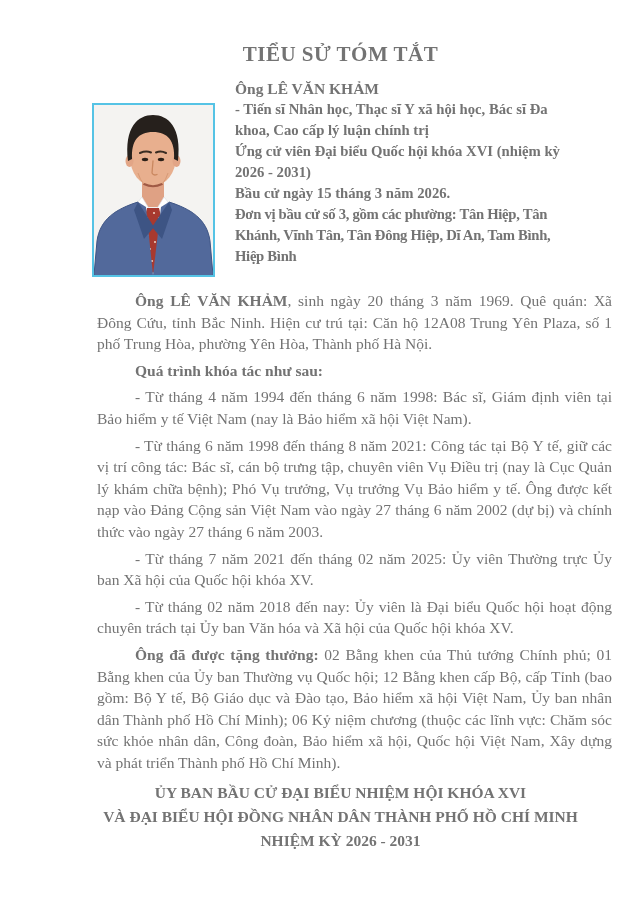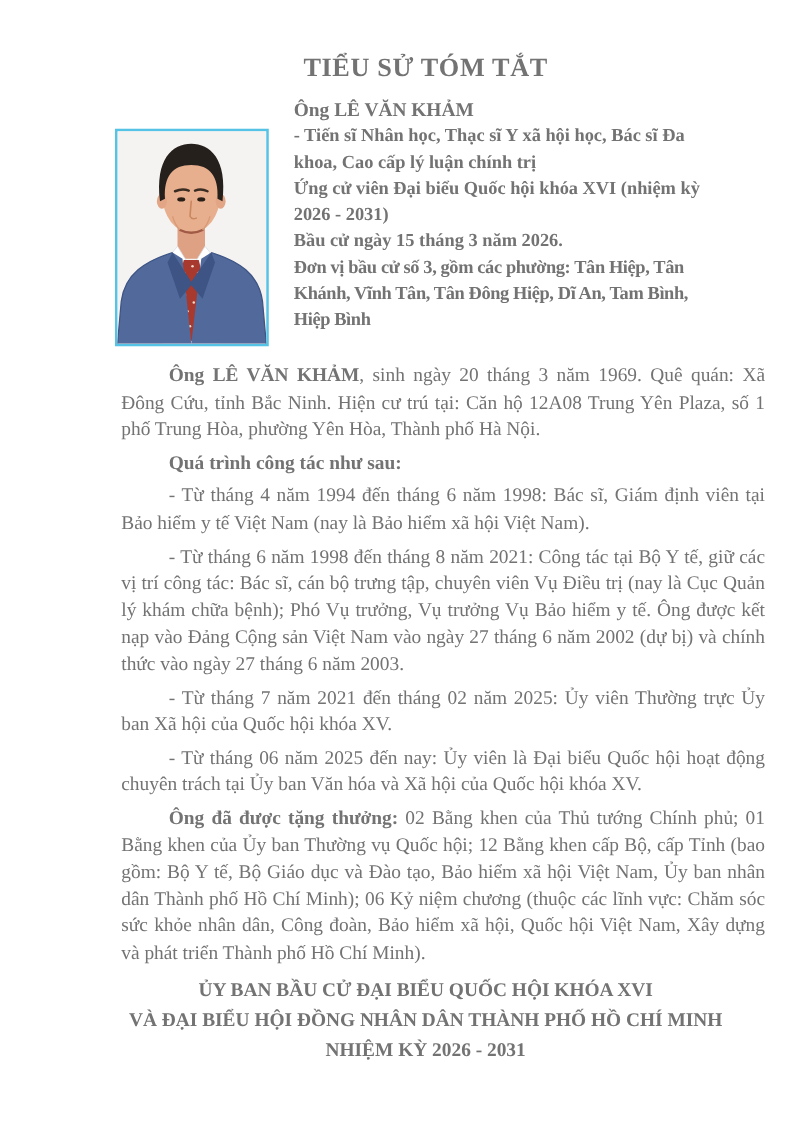--- a/index.html
+++ b/index.html
@@ -116,27 +116,27 @@
   <div class="profile-block">
     <p class="profile-item profile-name">Ông LÊ VĂN KHẢM</p>
     <p class="profile-item">- Tiến sĩ Nhân học, Thạc sĩ Y xã hội học, Bác sĩ Đa khoa, Cao cấp lý luận chính trị</p>
     <p class="profile-item">Ứng cử viên Đại biểu Quốc hội khóa XVI (nhiệm kỳ 2026 - 2031)</p>
     <p class="profile-item">Bầu cử ngày 15 tháng 3 năm 2026.</p>
     <p class="profile-item condensed">Đơn vị bầu cử số 3, gồm các phường: Tân Hiệp, Tân Khánh, Vĩnh Tân, Tân Đông Hiệp, Dĩ An, Tam Bình, Hiệp Bình</p>
   </div>
 
   <div class="body-block">
     <p class="first"><span class="lead-bold">Ông LÊ VĂN KHẢM</span><span>, sinh ngày 20 tháng 3 năm 1969. Quê quán: Xã Đông Cứu, tỉnh Bắc Ninh. Hiện cư trú tại: Căn hộ 12A08 Trung Yên Plaza, số 1 phố Trung Hòa, phường Yên Hòa, Thành phố Hà Nội.</span></p>
-    <p class="career-heading">Quá trình công tác như sau:</p>
+    <p class="career-heading">Quá trình khóa tác như sau:</p>
     <p>- Từ tháng 4 năm 1994 đến tháng 6 năm 1998: Bác sĩ, Giám định viên tại Bảo hiểm y tế Việt Nam (nay là Bảo hiểm xã hội Việt Nam).</p>
     <p>- Từ tháng 6 năm 1998 đến tháng 8 năm 2021: Công tác tại Bộ Y tế, giữ các vị trí công tác: Bác sĩ, cán bộ trưng tập, chuyên viên Vụ Điều trị (nay là Cục Quản lý khám chữa bệnh); Phó Vụ trưởng, Vụ trưởng Vụ Bảo hiểm y tế. Ông được kết nạp vào Đảng Cộng sản Việt Nam vào ngày 27 tháng 6 năm 2002 (dự bị) và chính thức vào ngày 27 tháng 6 năm 2003.</p>
     <p>- Từ tháng 7 năm 2021 đến tháng 02 năm 2025: Ủy viên Thường trực Ủy ban Xã hội của Quốc hội khóa XV.</p>
-    <p>- Từ tháng 06 năm 2025 đến nay: Ủy viên là Đại biểu Quốc hội hoạt động chuyên trách tại Ủy ban Văn hóa và Xã hội của Quốc hội khóa XV.</p>
+    <p>- Từ tháng 02 năm 2018 đến nay: Ủy viên là Đại biểu Quốc hội hoạt động chuyên trách tại Ủy ban Văn hóa và Xã hội của Quốc hội khóa XV.</p>
     <p><span class="lead-bold">Ông đã được tặng thưởng:</span><span> 02 Bằng khen của Thủ tướng Chính phủ; 01 Bằng khen của Ủy ban Thường vụ Quốc hội; 12 Bằng khen cấp Bộ, cấp Tỉnh (bao gồm: Bộ Y tế, Bộ Giáo dục và Đào tạo, Bảo hiểm xã hội Việt Nam, Ủy ban nhân dân Thành phố Hồ Chí Minh); 06 Kỷ niệm chương (thuộc các lĩnh vực: Chăm sóc sức khỏe nhân dân, Công đoàn, Bảo hiểm xã hội, Quốc hội Việt Nam, Xây dựng và phát triển Thành phố Hồ Chí Minh).</span></p>
   </div>
 
   <div class="footer-block">
-    <p class="footer-line">ỦY BAN BẦU CỬ ĐẠI BIỂU QUỐC HỘI KHÓA XVI</p>
+    <p class="footer-line">ỦY BAN BẦU CỬ ĐẠI BIỂU NHIỆM HỘI KHÓA XVI</p>
     <p class="footer-line">VÀ ĐẠI BIỂU HỘI ĐỒNG NHÂN DÂN THÀNH PHỐ HỒ CHÍ MINH</p>
     <p class="footer-line">NHIỆM KỲ 2026 - 2031</p>
   </div>
 
 </div>
 
 </body></html>

